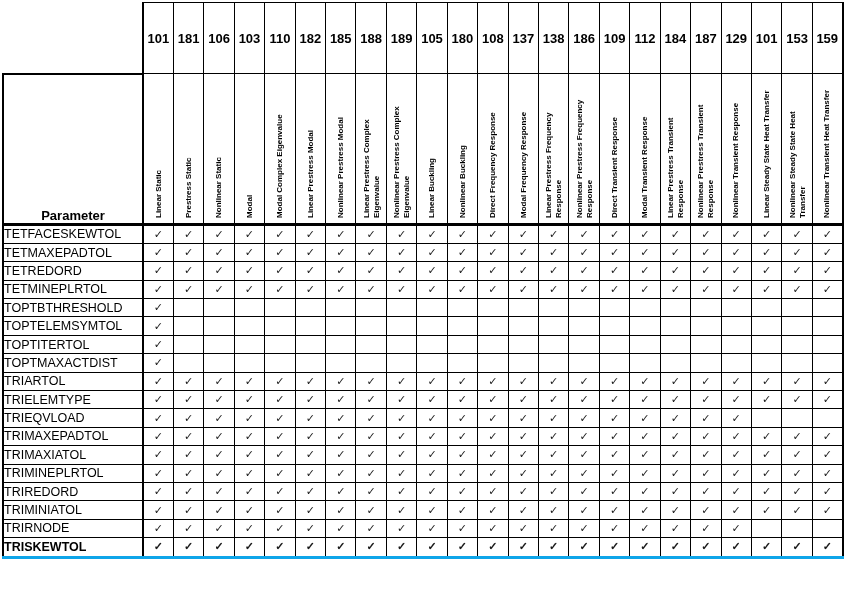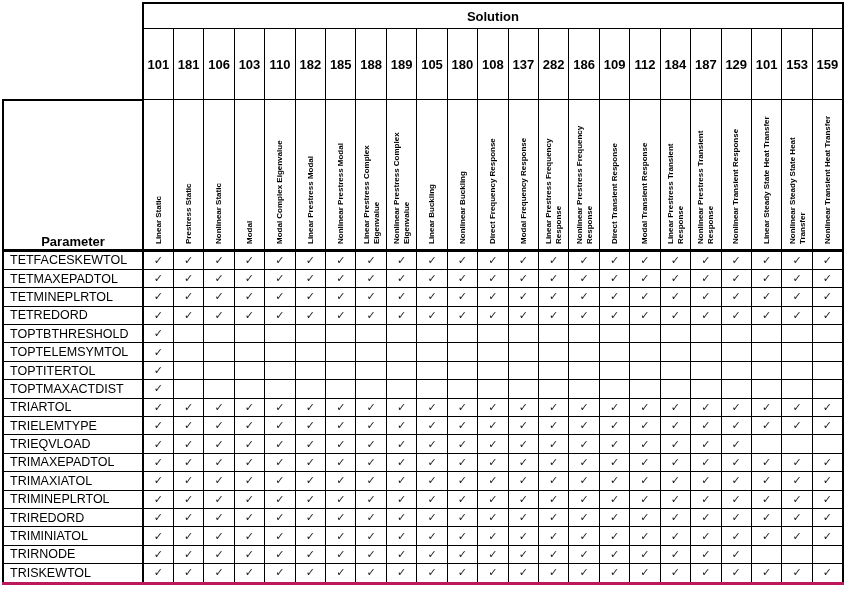--- a/index.html
+++ b/index.html
@@ -28,24 +28,24 @@
     font-size:13px; font-weight:bold; text-align:center; vertical-align:middle;
   }
   .vtext {
     writing-mode:vertical-rl; transform:rotate(180deg);
     height:140px; margin:0 auto 5px auto;
     font-size:8px; font-weight:bold; line-height:9.5px; text-align:left;
   }
   tbody th.pname {
     border-left:2px solid #000; border-right:2px solid #000;
     font-weight:normal; font-size:12.5px; text-align:left;
-    padding-left:6px; height:17.4px; white-space:nowrap;
+    height:17.4px; white-space:nowrap;
   }
   tbody td.chk { text-align:center; vertical-align:middle; font-size:11px; color:#1a1a1a; }
-  tr.last-row td, tr.last-row th { border-bottom:3px solid #be185d; }
+  tr.last-row td, tr.last-row th { border-bottom:3px solid #0ea5e9;font-weight:bold; }
 </style>
 </head>
 <body>
 
 <div class="wrap">
   <table>
     <colgroup id="colgroup">
         <col style="width: 140px;">
         <col style="width: 30.43px;">
         <col style="width: 30.43px;">
@@ -65,40 +65,36 @@
         <col style="width: 30.43px;">
         <col style="width: 30.43px;">
         <col style="width: 30.43px;">
         <col style="width: 30.43px;">
         <col style="width: 30.43px;">
         <col style="width: 30.43px;">
         <col style="width: 30.43px;">
         <col style="width: 30.43px;">
       </colgroup>
     <thead>
-      <tr>
-        <td class="blank"></td>
-        <th class="sol" colspan="23">Solution</th>
-      </tr>
       <tr class="num-row" id="num-row">
         <td class="blank"></td>
       <th class="first ">101</th>
           <th class="">181</th>
           <th class="">106</th>
           <th class="">103</th>
           <th class="">110</th>
           <th class="">182</th>
           <th class="">185</th>
           <th class="">188</th>
           <th class="">189</th>
           <th class="">105</th>
           <th class="">180</th>
           <th class="">108</th>
           <th class="">137</th>
-          <th class="">282</th>
+          <th class="">138</th>
           <th class="">186</th>
           <th class="">109</th>
           <th class="">112</th>
           <th class="">184</th>
           <th class="">187</th>
           <th class="">129</th>
           <th class="">101</th>
           <th class="">153</th>
           <th class="last">159</th>
         </tr>
@@ -222,47 +218,47 @@
           <td class="chk">✓</td>
           <td class="chk">✓</td>
           <td class="chk">✓</td>
           <td class="chk">✓</td>
           <td class="chk">✓</td>
           <td class="chk">✓</td>
           <td class="chk">✓</td>
           <td class="chk last">✓</td>
         </tr>
         <tr>
+          <th class="pname">TETREDORD</th>
+          <td class="chk firstchk">✓</td>
+          <td class="chk">✓</td>
+          <td class="chk">✓</td>
+          <td class="chk">✓</td>
+          <td class="chk">✓</td>
+          <td class="chk">✓</td>
+          <td class="chk">✓</td>
+          <td class="chk">✓</td>
+          <td class="chk">✓</td>
+          <td class="chk">✓</td>
+          <td class="chk">✓</td>
+          <td class="chk">✓</td>
+          <td class="chk">✓</td>
+          <td class="chk">✓</td>
+          <td class="chk">✓</td>
+          <td class="chk">✓</td>
+          <td class="chk">✓</td>
+          <td class="chk">✓</td>
+          <td class="chk">✓</td>
+          <td class="chk">✓</td>
+          <td class="chk">✓</td>
+          <td class="chk">✓</td>
+          <td class="chk last">✓</td>
+        </tr>
+        <tr>
           <th class="pname">TETMINEPLRTOL</th>
-          <td class="chk firstchk">✓</td>
-          <td class="chk">✓</td>
-          <td class="chk">✓</td>
-          <td class="chk">✓</td>
-          <td class="chk">✓</td>
-          <td class="chk">✓</td>
-          <td class="chk">✓</td>
-          <td class="chk">✓</td>
-          <td class="chk">✓</td>
-          <td class="chk">✓</td>
-          <td class="chk">✓</td>
-          <td class="chk">✓</td>
-          <td class="chk">✓</td>
-          <td class="chk">✓</td>
-          <td class="chk">✓</td>
-          <td class="chk">✓</td>
-          <td class="chk">✓</td>
-          <td class="chk">✓</td>
-          <td class="chk">✓</td>
-          <td class="chk">✓</td>
-          <td class="chk">✓</td>
-          <td class="chk">✓</td>
-          <td class="chk last">✓</td>
-        </tr>
-        <tr>
-          <th class="pname">TETREDORD</th>
           <td class="chk firstchk">✓</td>
           <td class="chk">✓</td>
           <td class="chk">✓</td>
           <td class="chk">✓</td>
           <td class="chk">✓</td>
           <td class="chk">✓</td>
           <td class="chk">✓</td>
           <td class="chk">✓</td>
           <td class="chk">✓</td>
           <td class="chk">✓</td>

